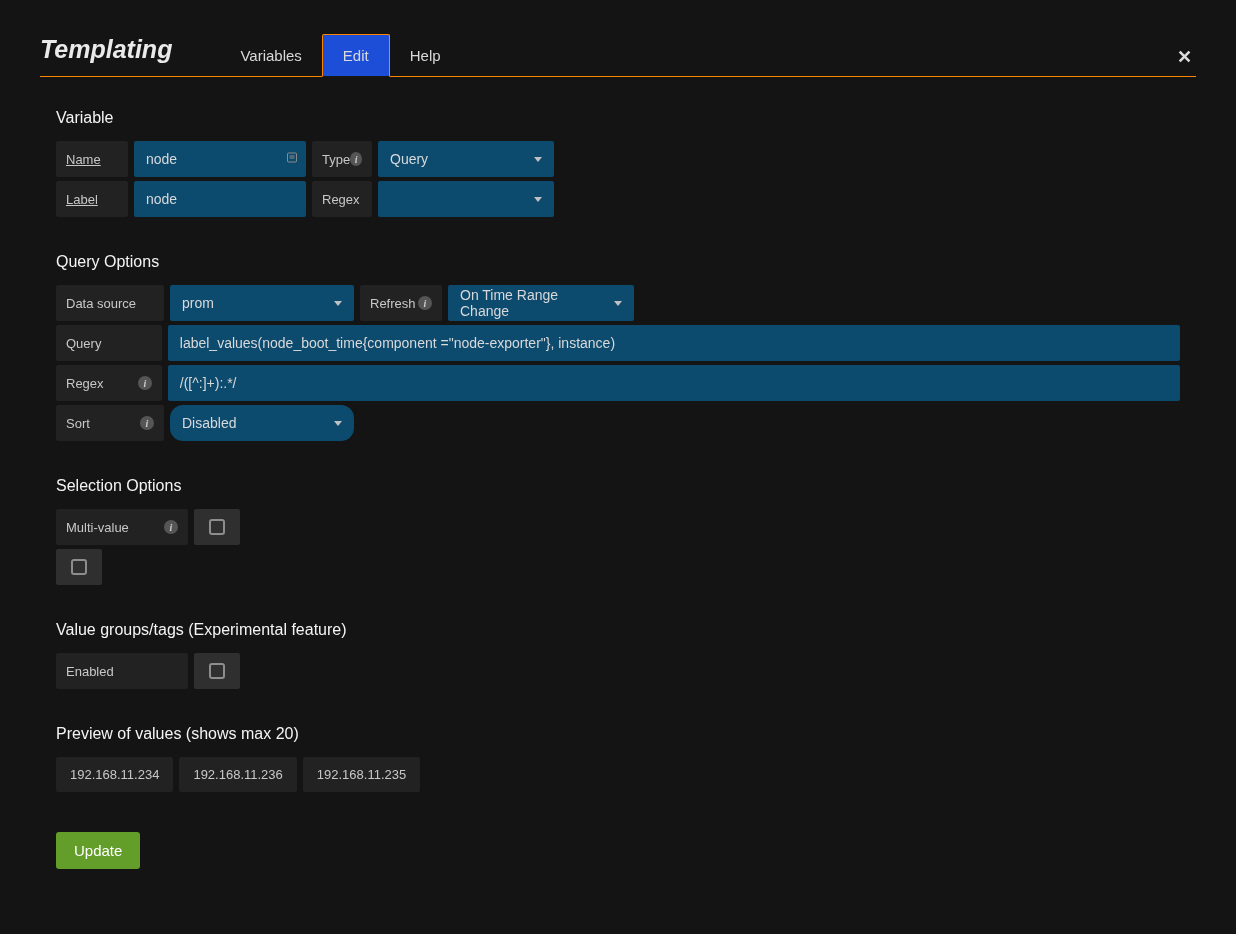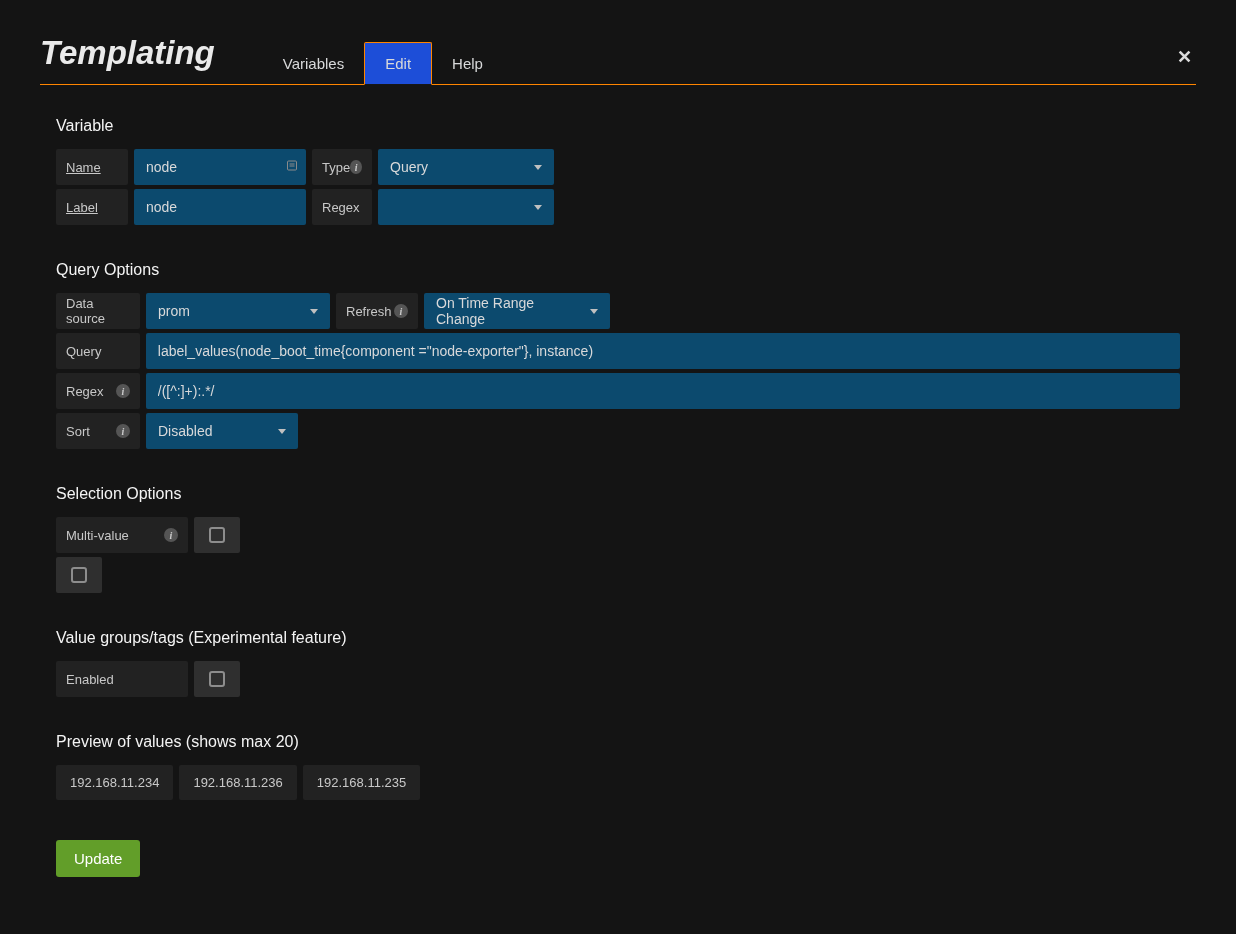--- a/index.html
+++ b/index.html
@@ -17,21 +17,21 @@
   }
   
   .hdr {
     display: flex;
     align-items: flex-end;
     border-bottom: 1px solid #ff8500;
     padding-bottom: 0;
     position: relative;
   }
   .title {
-    font-size: 33px;
+    font-size: 25px;
     font-style: italic;
     font-weight: 600;
     color: #eaeaea;
     margin-right: 48px;
     padding-bottom: 12px;
   }
   .tabs { display: flex; gap: 0; align-items: flex-end; }
   .tab {
     padding: 12px 20px 12px 20px;
     color: #d8d9da;
@@ -73,21 +73,21 @@
     padding: 0 10px;
     height: 36px;
     display: flex;
     align-items: center;
     font-size: 13px;
     border-radius: 2px;
     position: relative;
   }
   .lb-80   { width: 72px; text-decoration: underline; }
   .lb-132  { width: 132px; }
-  .lb-88   { width: 84px; }
+  .lb-88   { width: 108px; }
   .lb-60   { width: 60px; justify-content: space-between; }
   .lb-82   { width: 82px; justify-content: space-between; }
   .lb-just { justify-content: space-between; }
 
   .info {
     width: 14px; height: 14px; border-radius: 50%;
     background: #555; color: #ccc;
     display: inline-flex; align-items: center; justify-content: center;
     font-size: 10px; font-style: italic; font-weight: bold;
     font-family: Georgia, serif;
@@ -116,21 +116,21 @@
     border-left: 4px solid transparent;
     border-right: 4px solid transparent;
     border-top: 5px solid #c0c0c0;
   }
 
   .w-name   { width: 172px; }
   .w-type   { width: 176px; }
   .w-hide   { width: 176px; }
   .w-ds     { width: 184px; }
   .w-refresh{ width: 186px; }
-  .w-sort   { width: 152px; }
+  .w-sort   { width: 184px; border-radius: 13px; }
   .w-wide   { width: 1038px; }
 
   .end-ico {
     position: absolute;
     right: 8px;
     top: 50%;
     transform: translateY(-50%);
     color: #8a8a8a;
     font-size: 12px;
     pointer-events: none;

